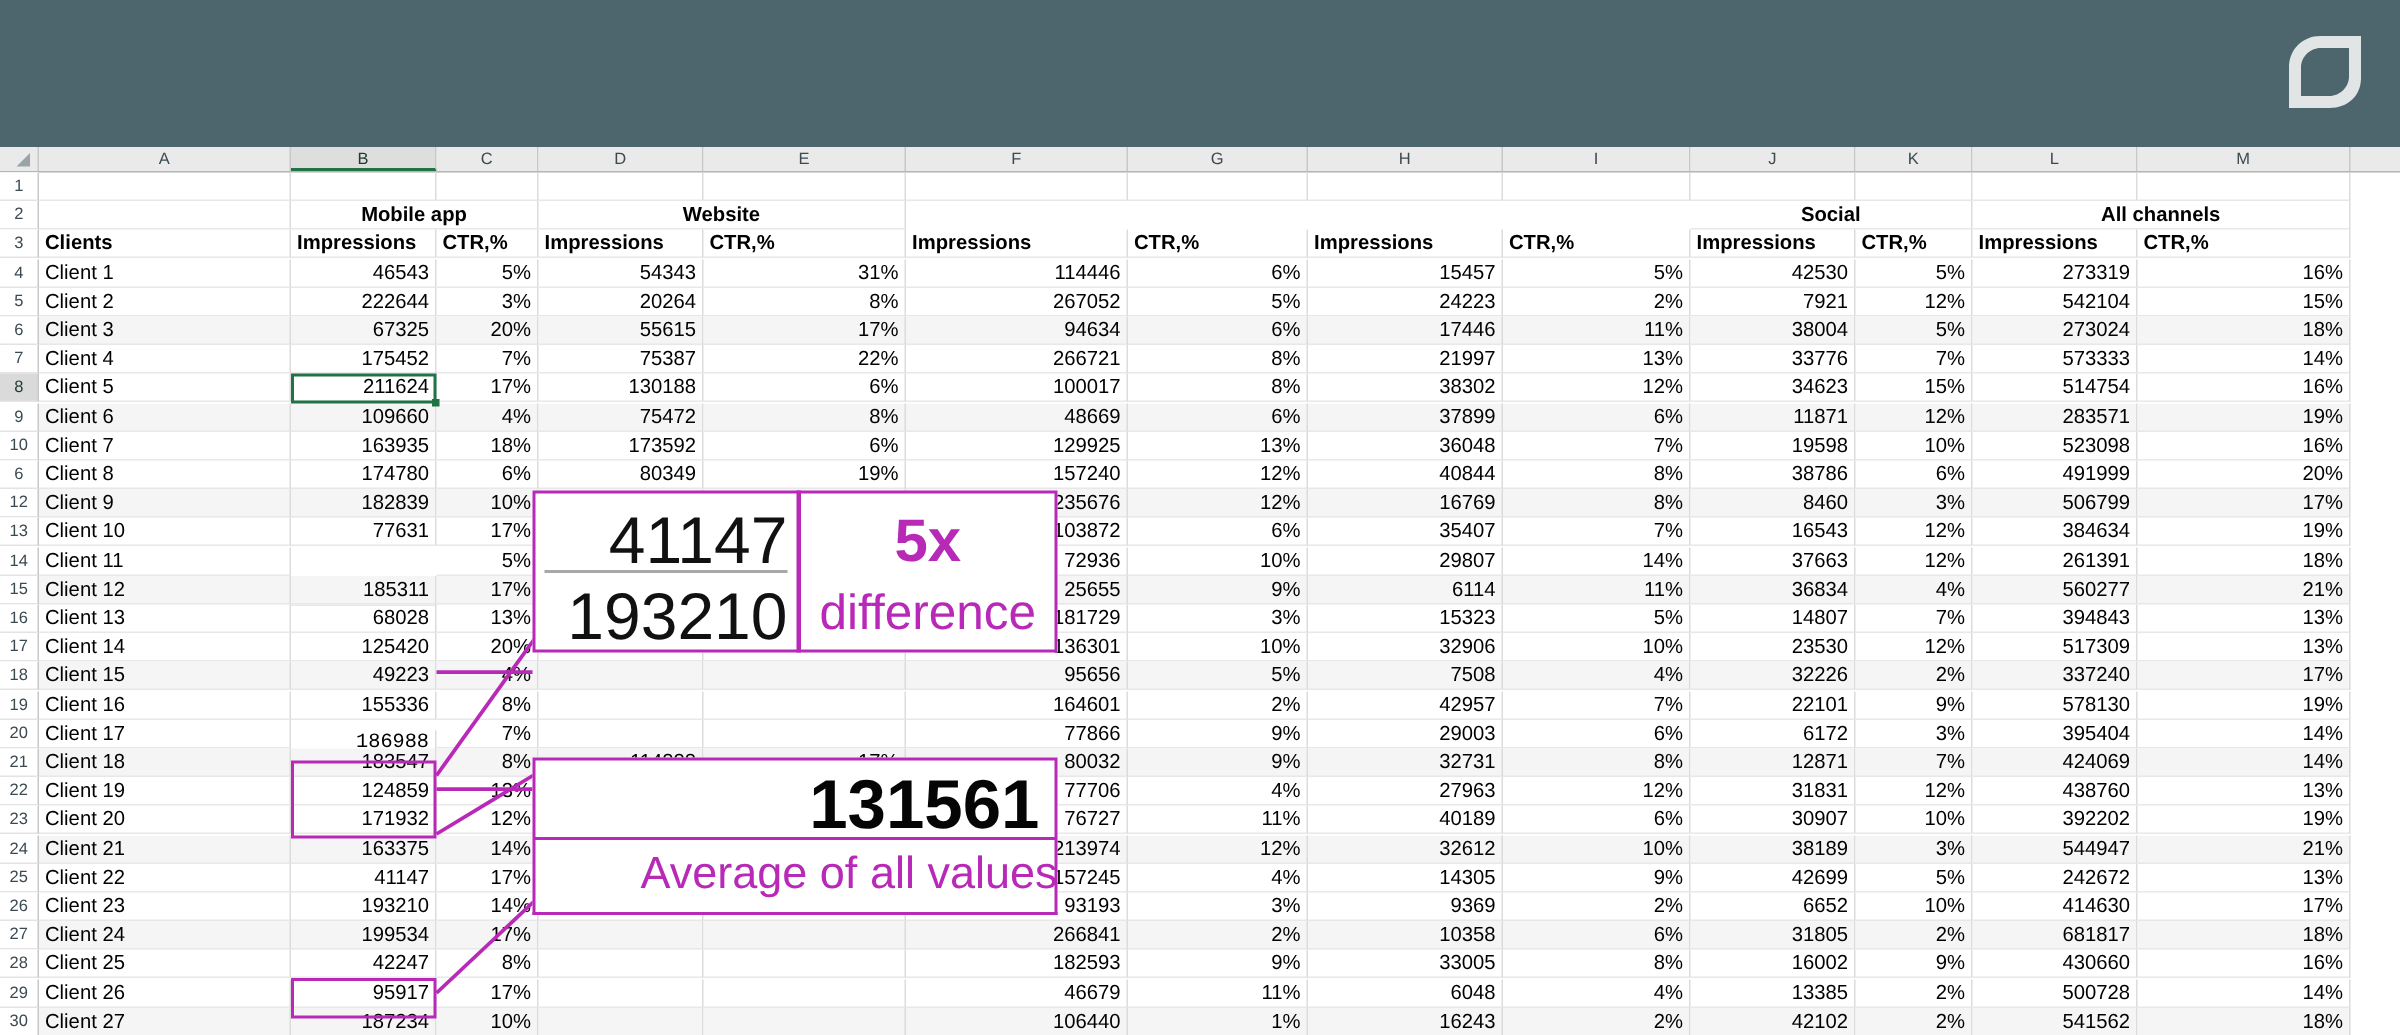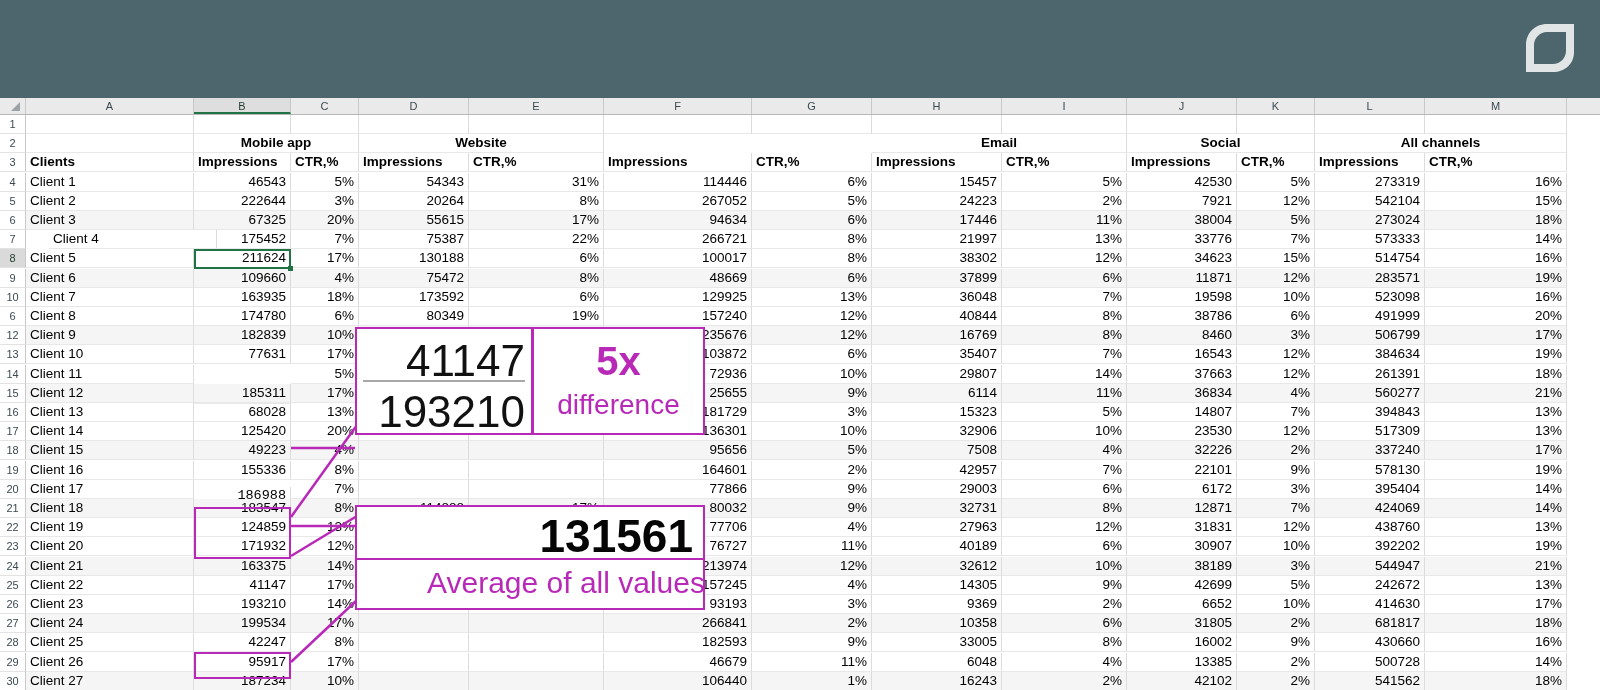--- a/index.html
+++ b/index.html
@@ -145,21 +145,21 @@
     font-size: 46px; font-weight: bold; color: #050505;
     text-align: right; white-space: nowrap;
   }
   .mg-mult {
     position: absolute;
     font-size: 40px; font-weight: bold; color: #b829b8;
     text-align: center; white-space: nowrap;
   }
   .mg-label {
     position: absolute;
-    font-size: 28px; color: #b829b8; text-align: center;
+    font-size: 33px; color: #b829b8; text-align: center;
     white-space: nowrap;
   }
   .mg-caption {
     position: absolute;
     font-size: 30px; color: #b829b8; text-align: center;
     white-space: nowrap;
   }
   svg.leader { position: absolute; overflow: visible; pointer-events: none; }
 </style>
 </head>
@@ -237,21 +237,20 @@
       <div class="cell blank" style="left: 726px; width: 120px; top: 0px; height: 19px; line-height: 17px;"></div>
       <div class="cell blank" style="left: 846px; width: 130px; top: 0px; height: 19px; line-height: 17px;"></div>
       <div class="cell blank" style="left: 976px; width: 125px; top: 0px; height: 19px; line-height: 17px;"></div>
       <div class="cell blank" style="left: 1101px; width: 110px; top: 0px; height: 19px; line-height: 17px;"></div>
       <div class="cell blank" style="left: 1211px; width: 78px; top: 0px; height: 19px; line-height: 17px;"></div>
       <div class="cell blank" style="left: 1289px; width: 110px; top: 0px; height: 19px; line-height: 17px;"></div>
       <div class="cell blank" style="left: 1399px; width: 142px; top: 0px; height: 19px; line-height: 17px;"></div>
       <div class="cell blank" style="left: 0px; width: 168px; top: 19px; height: 19px; line-height: 17px;"></div>
       <div class="cell grp" style="left: 168px; width: 165px; top: 19px; height: 19px; line-height: 17px;">Mobile app</div>
       <div class="cell grp" style="left: 333px; width: 245px; top: 19px; height: 19px; line-height: 17px;">Website</div>
-      <div class="cell grp" style="left: 846px; width: 255px; top: 19px; height: 19px; line-height: 17px;">Email</div>
       <div class="cell grp" style="left: 1101px; width: 188px; top: 19px; height: 19px; line-height: 17px;">Social</div>
       <div class="cell grp" style="left: 1289px; width: 252px; top: 19px; height: 19px; line-height: 17px;">All channels</div>
       <div class="cell hdr" style="left: 0px; width: 168px; top: 38px; height: 19px; line-height: 17px;">Clients</div>
       <div class="cell hdr" style="left: 168px; width: 97px; top: 38px; height: 19px; line-height: 17px;">Impressions</div>
       <div class="cell hdr" style="left: 265px; width: 68px; top: 38px; height: 19px; line-height: 17px;">CTR,%</div>
       <div class="cell hdr" style="left: 333px; width: 110px; top: 38px; height: 19px; line-height: 17px;">Impressions</div>
       <div class="cell hdr" style="left: 443px; width: 135px; top: 38px; height: 19px; line-height: 17px;">CTR,%</div>
       <div class="cell hdr" style="left: 578px; width: 148px; top: 38px; height: 19px; line-height: 17px;">Impressions</div>
       <div class="cell hdr" style="left: 726px; width: 120px; top: 38px; height: 19px; line-height: 17px;">CTR,%</div>
       <div class="cell hdr" style="left: 846px; width: 130px; top: 38px; height: 19px; line-height: 17px;">Impressions</div>
@@ -292,21 +291,21 @@
       <div class="cell num band" style="left: 333px; width: 110px; top: 96px; height: 19px; line-height: 17px;">55615</div>
       <div class="cell ctr band" style="left: 443px; width: 135px; top: 96px; height: 19px; line-height: 17px; position: absolute;">17%<div class="tri" style="left: auto; right: -7px; top: 0px; border-top: 7px solid rgb(30, 122, 67); border-right: none; border-left: 7px solid transparent;"></div></div>
       <div class="cell num band" style="left: 578px; width: 148px; top: 96px; height: 19px; line-height: 17px;">94634</div>
       <div class="cell ctr band" style="left: 726px; width: 120px; top: 96px; height: 19px; line-height: 17px; position: absolute;">6%<div class="tri" style="left: auto; right: -7px; top: 0px; border-top: 7px solid rgb(30, 122, 67); border-right: none; border-left: 7px solid transparent;"></div></div>
       <div class="cell num band" style="left: 846px; width: 130px; top: 96px; height: 19px; line-height: 17px;">17446</div>
       <div class="cell ctr band" style="left: 976px; width: 125px; top: 96px; height: 19px; line-height: 17px; position: absolute;">11%<div class="tri" style="left: auto; right: -7px; top: 0px; border-top: 7px solid rgb(30, 122, 67); border-right: none; border-left: 7px solid transparent;"></div></div>
       <div class="cell num band" style="left: 1101px; width: 110px; top: 96px; height: 19px; line-height: 17px;">38004</div>
       <div class="cell ctr band" style="left: 1211px; width: 78px; top: 96px; height: 19px; line-height: 17px; position: absolute;">5%<div class="tri" style="left: auto; right: -7px; top: 0px; border-top: 7px solid rgb(30, 122, 67); border-right: none; border-left: 7px solid transparent;"></div></div>
       <div class="cell num band" style="left: 1289px; width: 110px; top: 96px; height: 19px; line-height: 17px;">273024</div>
       <div class="cell ctr band" style="left: 1399px; width: 142px; top: 96px; height: 19px; line-height: 17px;">18%</div>
-      <div class="cell txt" style="left: 0px; width: 168px; top: 115px; height: 19px; line-height: 17px; margin-left: 23px;">Client 4</div>
+      <div class="cell txt" style="left: 0px; width: 168px; top: 115px; height: 19px; line-height: 17px;">Client 4</div>
       <div class="cell num" style="left: 168px; width: 97px; top: 115px; height: 19px; line-height: 17px;">175452</div>
       <div class="cell ctr" style="left: 265px; width: 68px; top: 115px; height: 19px; line-height: 17px; position: absolute;">7%<div class="tri" style="left: auto; right: -7px; top: 0px; border-top: 7px solid rgb(30, 122, 67); border-right: none; border-left: 7px solid transparent;"></div></div>
       <div class="cell num" style="left: 333px; width: 110px; top: 115px; height: 19px; line-height: 17px;">75387</div>
       <div class="cell ctr" style="left: 443px; width: 135px; top: 115px; height: 19px; line-height: 17px; position: absolute;">22%<div class="tri" style="left: auto; right: -7px; top: 0px; border-top: 7px solid rgb(30, 122, 67); border-right: none; border-left: 7px solid transparent;"></div></div>
       <div class="cell num" style="left: 578px; width: 148px; top: 115px; height: 19px; line-height: 17px;">266721</div>
       <div class="cell ctr" style="left: 726px; width: 120px; top: 115px; height: 19px; line-height: 17px; position: absolute;">8%<div class="tri" style="left: auto; right: -7px; top: 0px; border-top: 7px solid rgb(30, 122, 67); border-right: none; border-left: 7px solid transparent;"></div></div>
       <div class="cell num" style="left: 846px; width: 130px; top: 115px; height: 19px; line-height: 17px;">21997</div>
       <div class="cell ctr" style="left: 976px; width: 125px; top: 115px; height: 19px; line-height: 17px; position: absolute;">13%<div class="tri" style="left: auto; right: -7px; top: 0px; border-top: 7px solid rgb(30, 122, 67); border-right: none; border-left: 7px solid transparent;"></div></div>
       <div class="cell num" style="left: 1101px; width: 110px; top: 115px; height: 19px; line-height: 17px;">33776</div>
       <div class="cell ctr" style="left: 1211px; width: 78px; top: 115px; height: 19px; line-height: 17px; position: absolute;">7%<div class="tri" style="left: auto; right: -7px; top: 0px; border-top: 7px solid rgb(30, 122, 67); border-right: none; border-left: 7px solid transparent;"></div></div>

